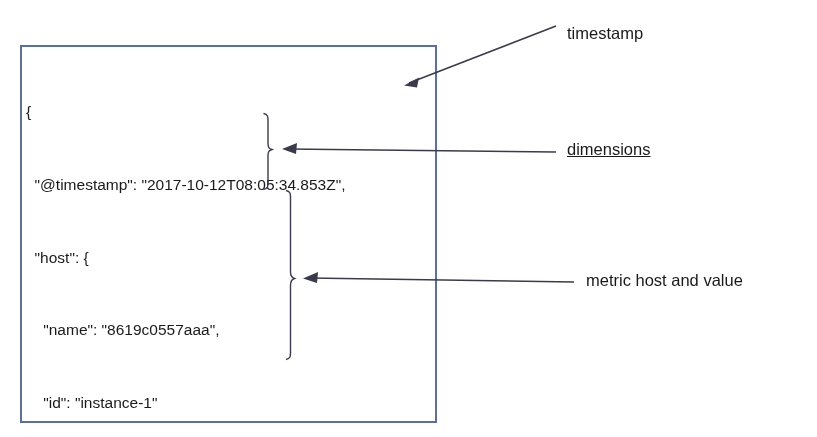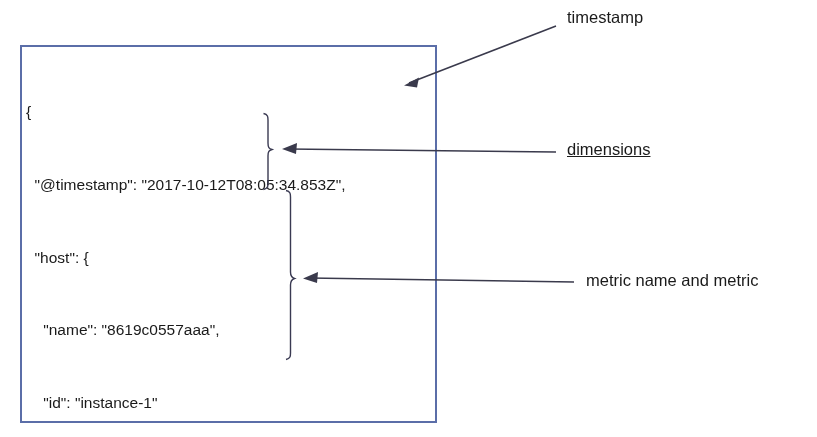--- a/index.html
+++ b/index.html
@@ -46,21 +46,21 @@
   }
 
   
   .anno-label {
     position: absolute;
     font-family: "Liberation Sans", sans-serif;
     font-size: 16.5px;
     color: #1a1a1a;
     white-space: nowrap;
   }
-  #label-timestamp { left: 567px; top: 8px; }
+  #label-timestamp { left: 567px; top: 24px; }
   #label-dimensions { left: 567px; top: 140px; text-decoration: underline; }
   #label-metric { left: 586px; top: 271px; }
 
   
   #overlay {
     position: absolute;
     left: 0;
     top: 0;
     width: 817px;
     height: 437px;
@@ -138,15 +138,15 @@
     <g>
       <line class="leader" x1="574" y1="282" x2="309" y2="278"></line>
       <polygon class="arrowhead" points="303,278.5 318,272 317,283"></polygon>
     </g>
   </svg>
 
   <div class="anno-label" id="label-timestamp">timestamp</div>
 
   <div class="anno-label" id="label-dimensions">dimensions</div>
 
-  <div class="anno-label" id="label-metric">metric name and metric</div>
+  <div class="anno-label" id="label-metric">metric host and value</div>
 
 </div>
 
 </body></html>

